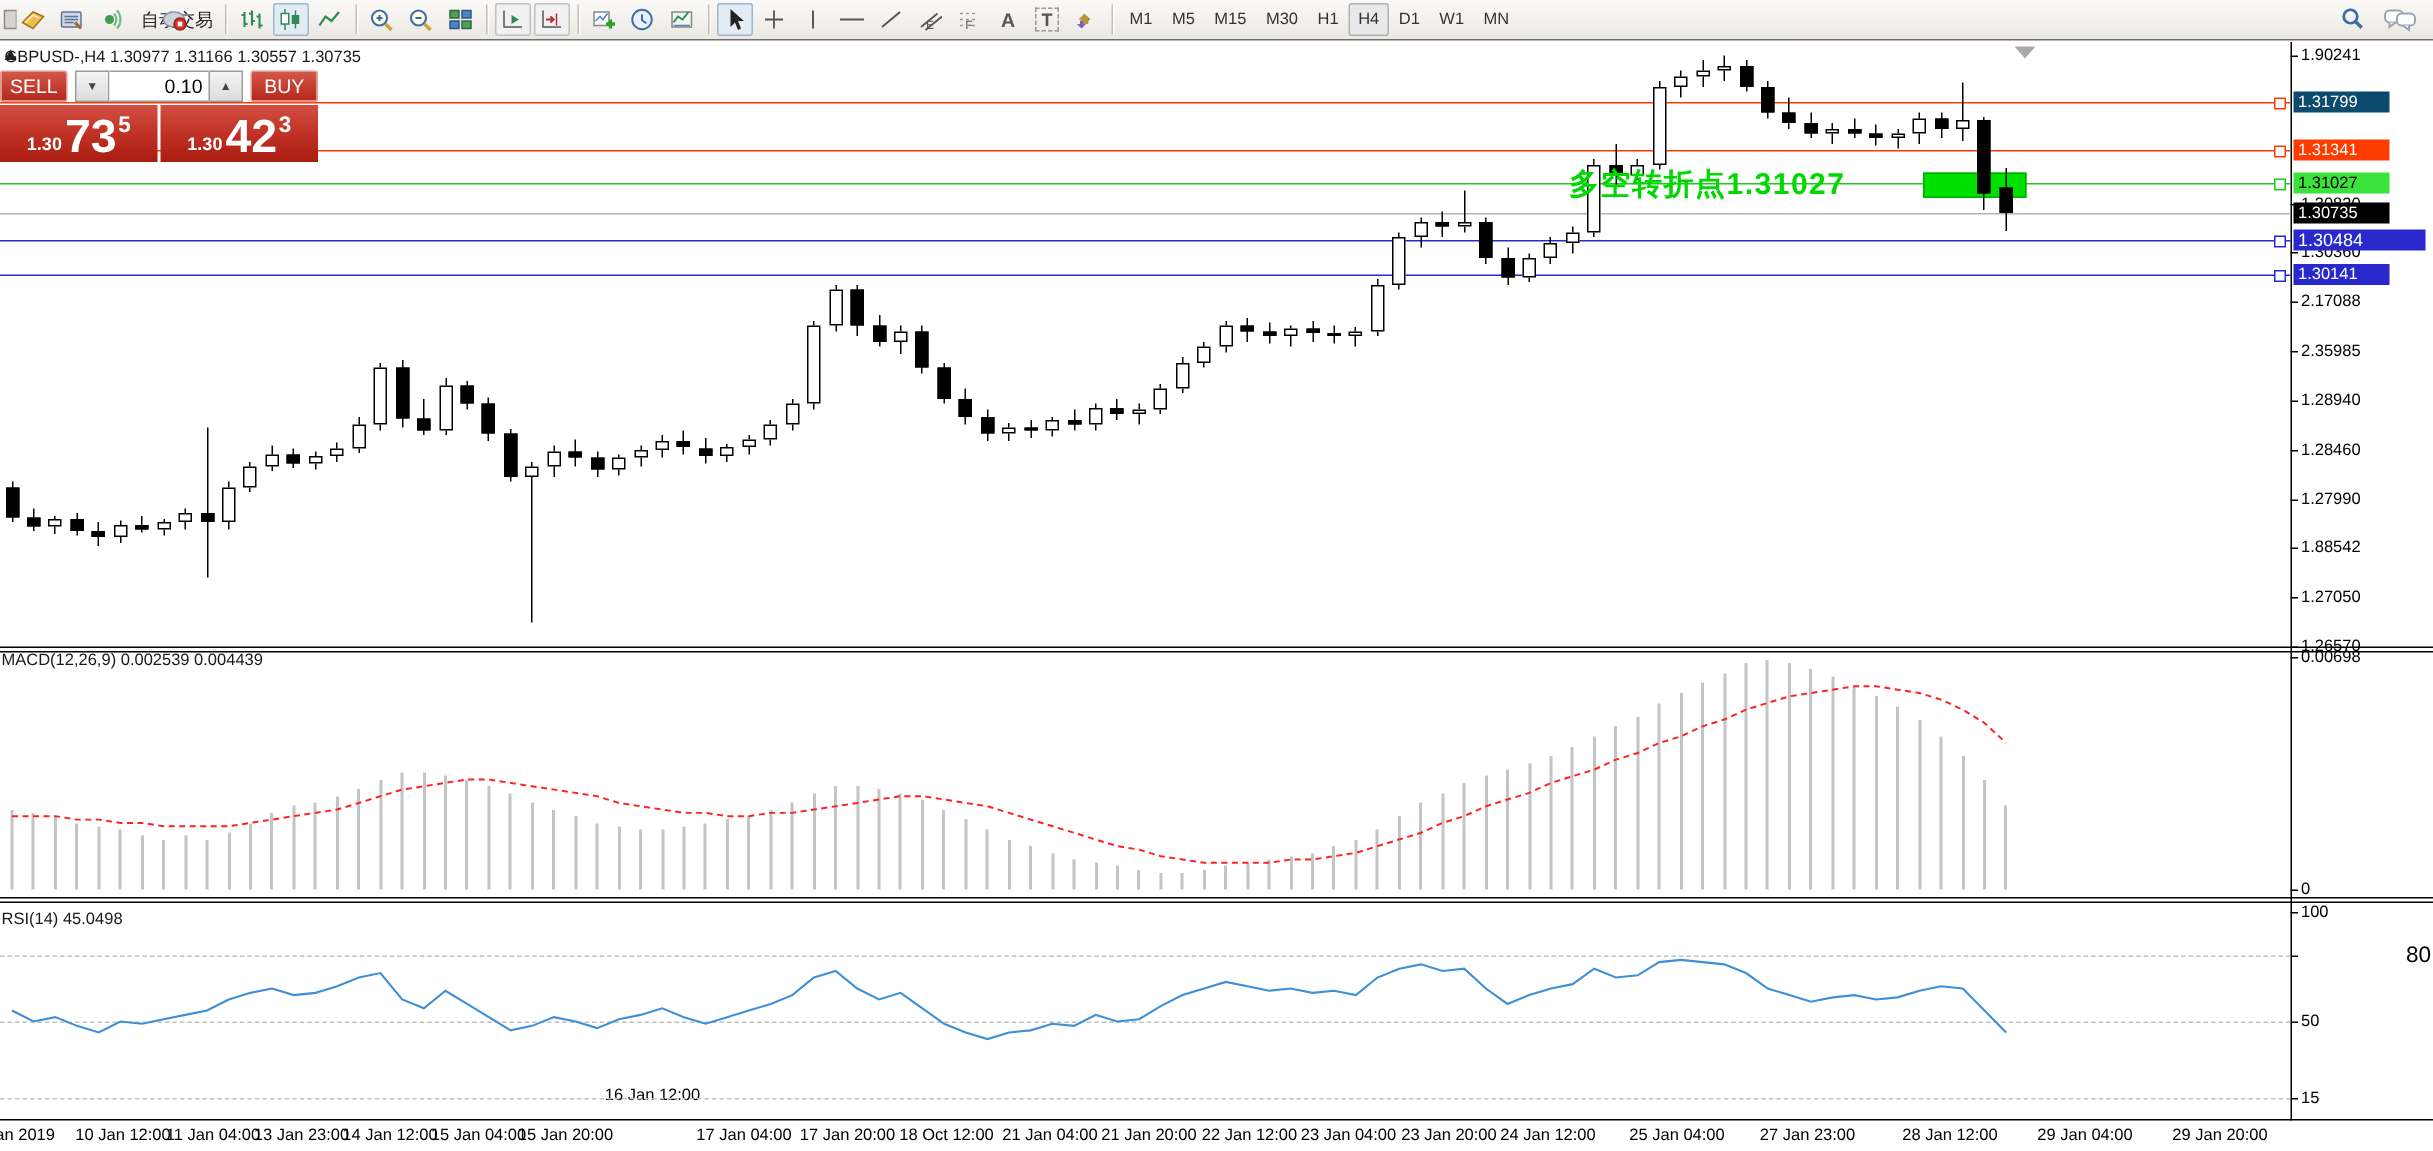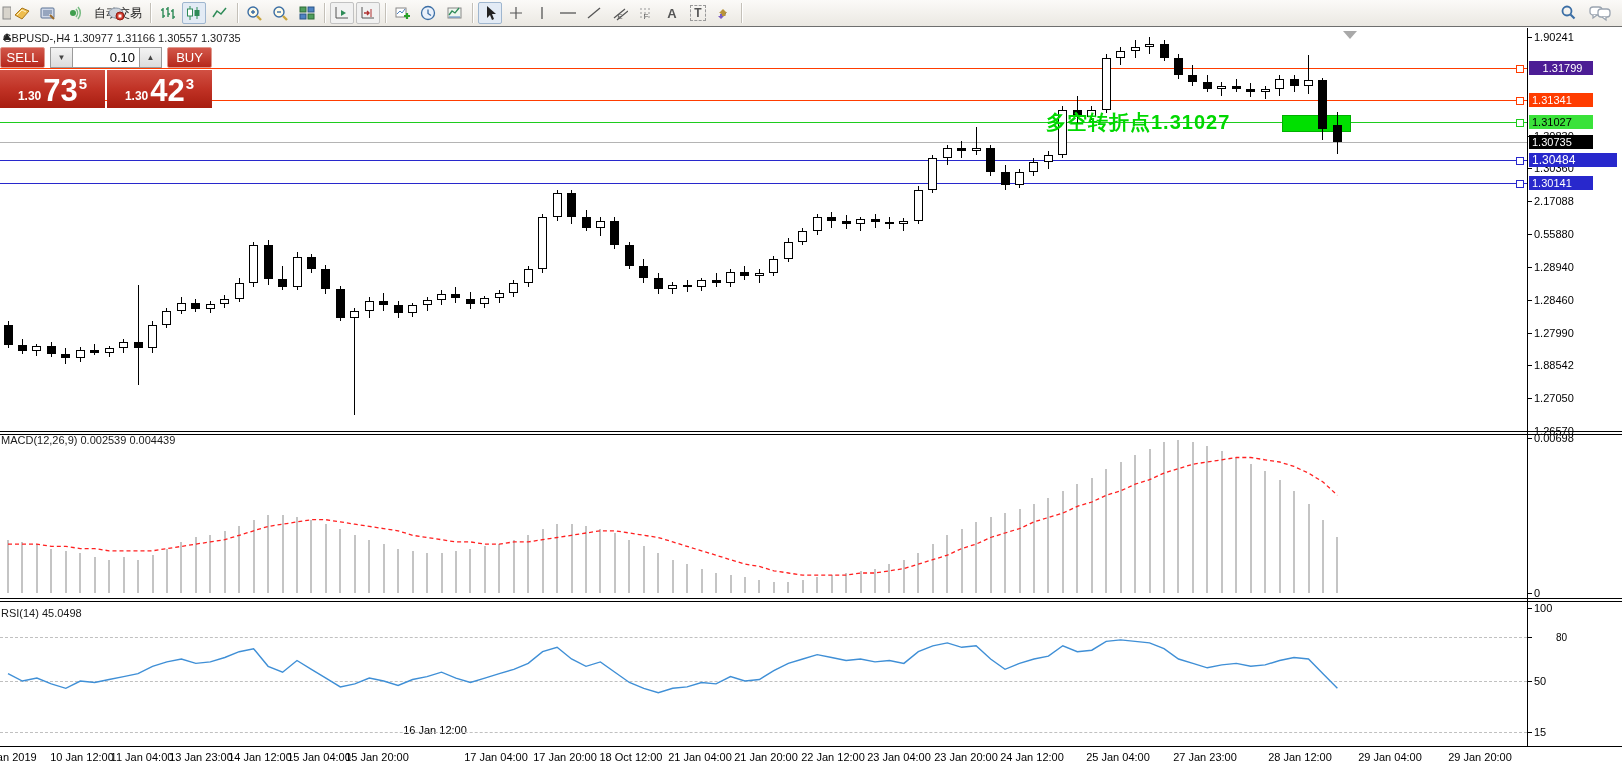--- a/index.html
+++ b/index.html
@@ -224,20 +224,31 @@
       <span class="ltr" style="border:1px dashed #999;padding:0 3px;font-size:12px">T</span>
     </span>
     <span class="tbtn">
       <svg width="16" height="16">
           <path d="M4 3 l4 4 l-1.5 0 l0 3 l-5 0 l0 -3 l-1.5 0 z" fill="#b8933a" transform="translate(3,1)"></path>
           <path d="M5 14 l-3 -3 h2 v-2 h2 v2 h2 z" fill="#7a5cc4"></path>
         </svg>
       <span class="caret">▾</span>
     </span>
     <span class="tsep"></span>
+    <span id="tf-group" style="display:flex;gap:1px;">
+        <span class="tf">M1</span>
+        <span class="tf">M5</span>
+        <span class="tf">M15</span>
+        <span class="tf">M30</span>
+        <span class="tf">H1</span>
+        <span class="tf sel">H4</span>
+        <span class="tf">D1</span>
+        <span class="tf">W1</span>
+        <span class="tf">MN</span>
+      </span>
     <span id="tb-right">
       <span class="tbtn">
         <svg width="18" height="18">
             <circle cx="8" cy="7" r="4.5" fill="none" stroke="#3b6ea5" stroke-width="1.8"></circle>
             <path d="M11.5 10.5 l4 4" stroke="#3b6ea5" stroke-width="2.2"></path>
           </svg>
       </span>
       <span class="tbtn">
         <svg width="22" height="18">
             <rect x="1" y="3" width="12" height="8" rx="3" fill="#fff" stroke="#9aa4b0" stroke-width="1.3"></rect>
@@ -567,47 +578,47 @@
   <div id="price-axis">
       <div style="position: absolute; left: 1527px; top: 37px; width: 5px; height: 1px; background: rgb(0, 0, 0);"></div>
       <div style="position: absolute; left: 1534px; top: 37px; font-size: 11px; color: rgb(0, 0, 0); transform: translateY(-50%);">1.90241</div>
       <div style="position: absolute; left: 1527px; top: 135.5px; width: 5px; height: 1px; background: rgb(0, 0, 0);"></div>
       <div style="position: absolute; left: 1534px; top: 135.5px; font-size: 11px; color: rgb(0, 0, 0); transform: translateY(-50%);">1.30830</div>
       <div style="position: absolute; left: 1527px; top: 168.102px; width: 5px; height: 1px; background: rgb(0, 0, 0);"></div>
       <div style="position: absolute; left: 1534px; top: 168.102px; font-size: 11px; color: rgb(0, 0, 0); transform: translateY(-50%);">1.30360</div>
       <div style="position: absolute; left: 1527px; top: 201.398px; width: 5px; height: 1px; background: rgb(0, 0, 0);"></div>
       <div style="position: absolute; left: 1534px; top: 201.398px; font-size: 11px; color: rgb(0, 0, 0); transform: translateY(-50%);">2.17088</div>
       <div style="position: absolute; left: 1527px; top: 234px; width: 5px; height: 1px; background: rgb(0, 0, 0);"></div>
-      <div style="position: absolute; left: 1534px; top: 234px; font-size: 11px; color: rgb(0, 0, 0); transform: translateY(-50%);">0.55880</div>
+      <div style="position: absolute; left: 1534px; top: 234px; font-size: 11px; color: rgb(0, 0, 0); transform: translateY(-50%);">2.35985</div>
       <div style="position: absolute; left: 1527px; top: 266.602px; width: 5px; height: 1px; background: rgb(0, 0, 0);"></div>
       <div style="position: absolute; left: 1534px; top: 266.602px; font-size: 11px; color: rgb(0, 0, 0); transform: translateY(-50%);">1.28940</div>
       <div style="position: absolute; left: 1527px; top: 299.898px; width: 5px; height: 1px; background: rgb(0, 0, 0);"></div>
       <div style="position: absolute; left: 1534px; top: 299.898px; font-size: 11px; color: rgb(0, 0, 0); transform: translateY(-50%);">1.28460</div>
       <div style="position: absolute; left: 1527px; top: 332.5px; width: 5px; height: 1px; background: rgb(0, 0, 0);"></div>
       <div style="position: absolute; left: 1534px; top: 332.5px; font-size: 11px; color: rgb(0, 0, 0); transform: translateY(-50%);">1.27990</div>
       <div style="position: absolute; left: 1527px; top: 365.102px; width: 5px; height: 1px; background: rgb(0, 0, 0);"></div>
       <div style="position: absolute; left: 1534px; top: 365.102px; font-size: 11px; color: rgb(0, 0, 0); transform: translateY(-50%);">1.88542</div>
       <div style="position: absolute; left: 1527px; top: 397.704px; width: 5px; height: 1px; background: rgb(0, 0, 0);"></div>
       <div style="position: absolute; left: 1534px; top: 397.704px; font-size: 11px; color: rgb(0, 0, 0); transform: translateY(-50%);">1.27050</div>
       <div style="position: absolute; left: 1527px; top: 431px; width: 5px; height: 1px; background: rgb(0, 0, 0);"></div>
       <div style="position: absolute; left: 1534px; top: 431px; font-size: 11px; color: rgb(0, 0, 0); transform: translateY(-50%);">1.26570</div>
-      <div style="position: absolute; left: 1529px; top: 68.2842px; width: 64px; height: 14px; transform: translateY(-50%); background: #4c1d95; color: rgb(255, 255, 255); font-size: 11px; line-height: 14px; padding-left: 3px; box-sizing: border-box; z-index: 4; text-align: center;">1.31799</div>
+      <div style="position: absolute; left: 1529px; top: 68.2842px; width: 64px; height: 14px; transform: translateY(-50%); background: #0c4a6e; color: rgb(255, 255, 255); font-size: 11px; line-height: 14px; padding-left: 3px; box-sizing: border-box; z-index: 4;">1.31799</div>
       <div style="position: absolute; left: 1529px; top: 100.054px; width: 64px; height: 14px; transform: translateY(-50%); background: rgb(255, 60, 0); color: rgb(255, 255, 255); font-size: 11px; line-height: 14px; padding-left: 3px; box-sizing: border-box; z-index: 4;">1.31341</div>
       <div style="position: absolute; left: 1529px; top: 121.835px; width: 64px; height: 14px; transform: translateY(-50%); background: rgb(58, 226, 58); color: rgb(0, 0, 0); font-size: 11px; line-height: 14px; padding-left: 3px; box-sizing: border-box; z-index: 4;">1.31027</div>
       <div style="position: absolute; left: 1529px; top: 159.501px; width: 88px; height: 14px; transform: translateY(-50%); background: rgb(40, 40, 204); color: rgb(255, 255, 255); font-size: 12px; line-height: 14px; padding-left: 3px; box-sizing: border-box; z-index: 4;">1.30484</div>
       <div style="position: absolute; left: 1529px; top: 183.293px; width: 64px; height: 14px; transform: translateY(-50%); background: rgb(40, 40, 204); color: rgb(255, 255, 255); font-size: 11px; line-height: 14px; padding-left: 3px; box-sizing: border-box; z-index: 4;">1.30141</div>
       <div style="position: absolute; left: 1529px; top: 142.09px; width: 64px; height: 14px; transform: translateY(-50%); background: rgb(0, 0, 0); color: rgb(255, 255, 255); font-size: 11px; line-height: 14px; padding-left: 3px; box-sizing: border-box; z-index: 5;">1.30735</div>
       <div style="position: absolute; left: 1527px; top: 438px; width: 5px; height: 1px; background: rgb(0, 0, 0);"></div>
       <div style="position: absolute; left: 1534px; top: 438px; font-size: 11px; transform: translateY(-50%);">0.00698</div>
       <div style="position: absolute; left: 1527px; top: 593px; width: 5px; height: 1px; background: rgb(0, 0, 0);"></div>
       <div style="position: absolute; left: 1534px; top: 593px; font-size: 11px; transform: translateY(-50%);">0</div>
       <div style="position: absolute; left: 1527px; top: 607.667px; width: 5px; height: 1px; background: rgb(0, 0, 0);"></div>
       <div style="position: absolute; left: 1534px; top: 607.667px; font-size: 11px; transform: translateY(-50%);">100</div>
       <div style="position: absolute; left: 1527px; top: 637px; width: 5px; height: 1px; background: rgb(0, 0, 0);"></div>
-      <div style="position: absolute; left: 1536px; top: 637px; font-size: 10px; transform: translateY(-50%); padding-left: 20px;">80</div>
+      <div style="position: absolute; left: 1584px; top: 637px; font-size: 15px; transform: translateY(-50%); padding-left: 20px;">80</div>
       <div style="position: absolute; left: 1527px; top: 681px; width: 5px; height: 1px; background: rgb(0, 0, 0);"></div>
       <div style="position: absolute; left: 1534px; top: 681px; font-size: 11px; transform: translateY(-50%);">50</div>
       <div style="position: absolute; left: 1527px; top: 732.333px; width: 5px; height: 1px; background: rgb(0, 0, 0);"></div>
       <div style="position: absolute; left: 1534px; top: 732.333px; font-size: 11px; transform: translateY(-50%);">15</div>
     </div>
   <div id="time-axis">
       <div style="position: absolute; left: 14px; top: 751px; font-size: 11px; color: rgb(0, 0, 0); transform: translateX(-50%); white-space: nowrap;">Jan 2019</div>
       <div style="position: absolute; left: 82px; top: 751px; font-size: 11px; color: rgb(0, 0, 0); transform: translateX(-50%); white-space: nowrap;">10 Jan 12:00</div>
       <div style="position: absolute; left: 142px; top: 751px; font-size: 11px; color: rgb(0, 0, 0); transform: translateX(-50%); white-space: nowrap;">11 Jan 04:00</div>
       <div style="position: absolute; left: 201px; top: 751px; font-size: 11px; color: rgb(0, 0, 0); transform: translateX(-50%); white-space: nowrap;">13 Jan 23:00</div>

